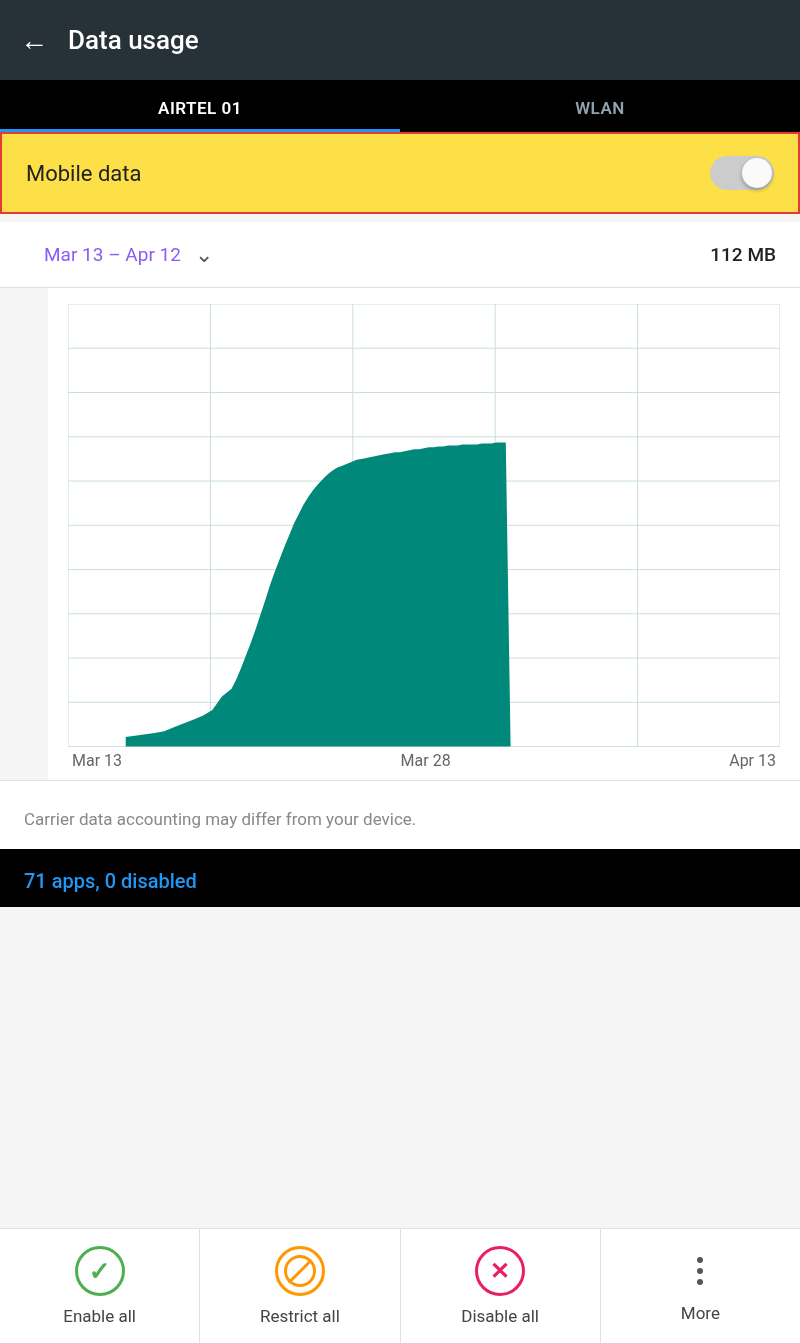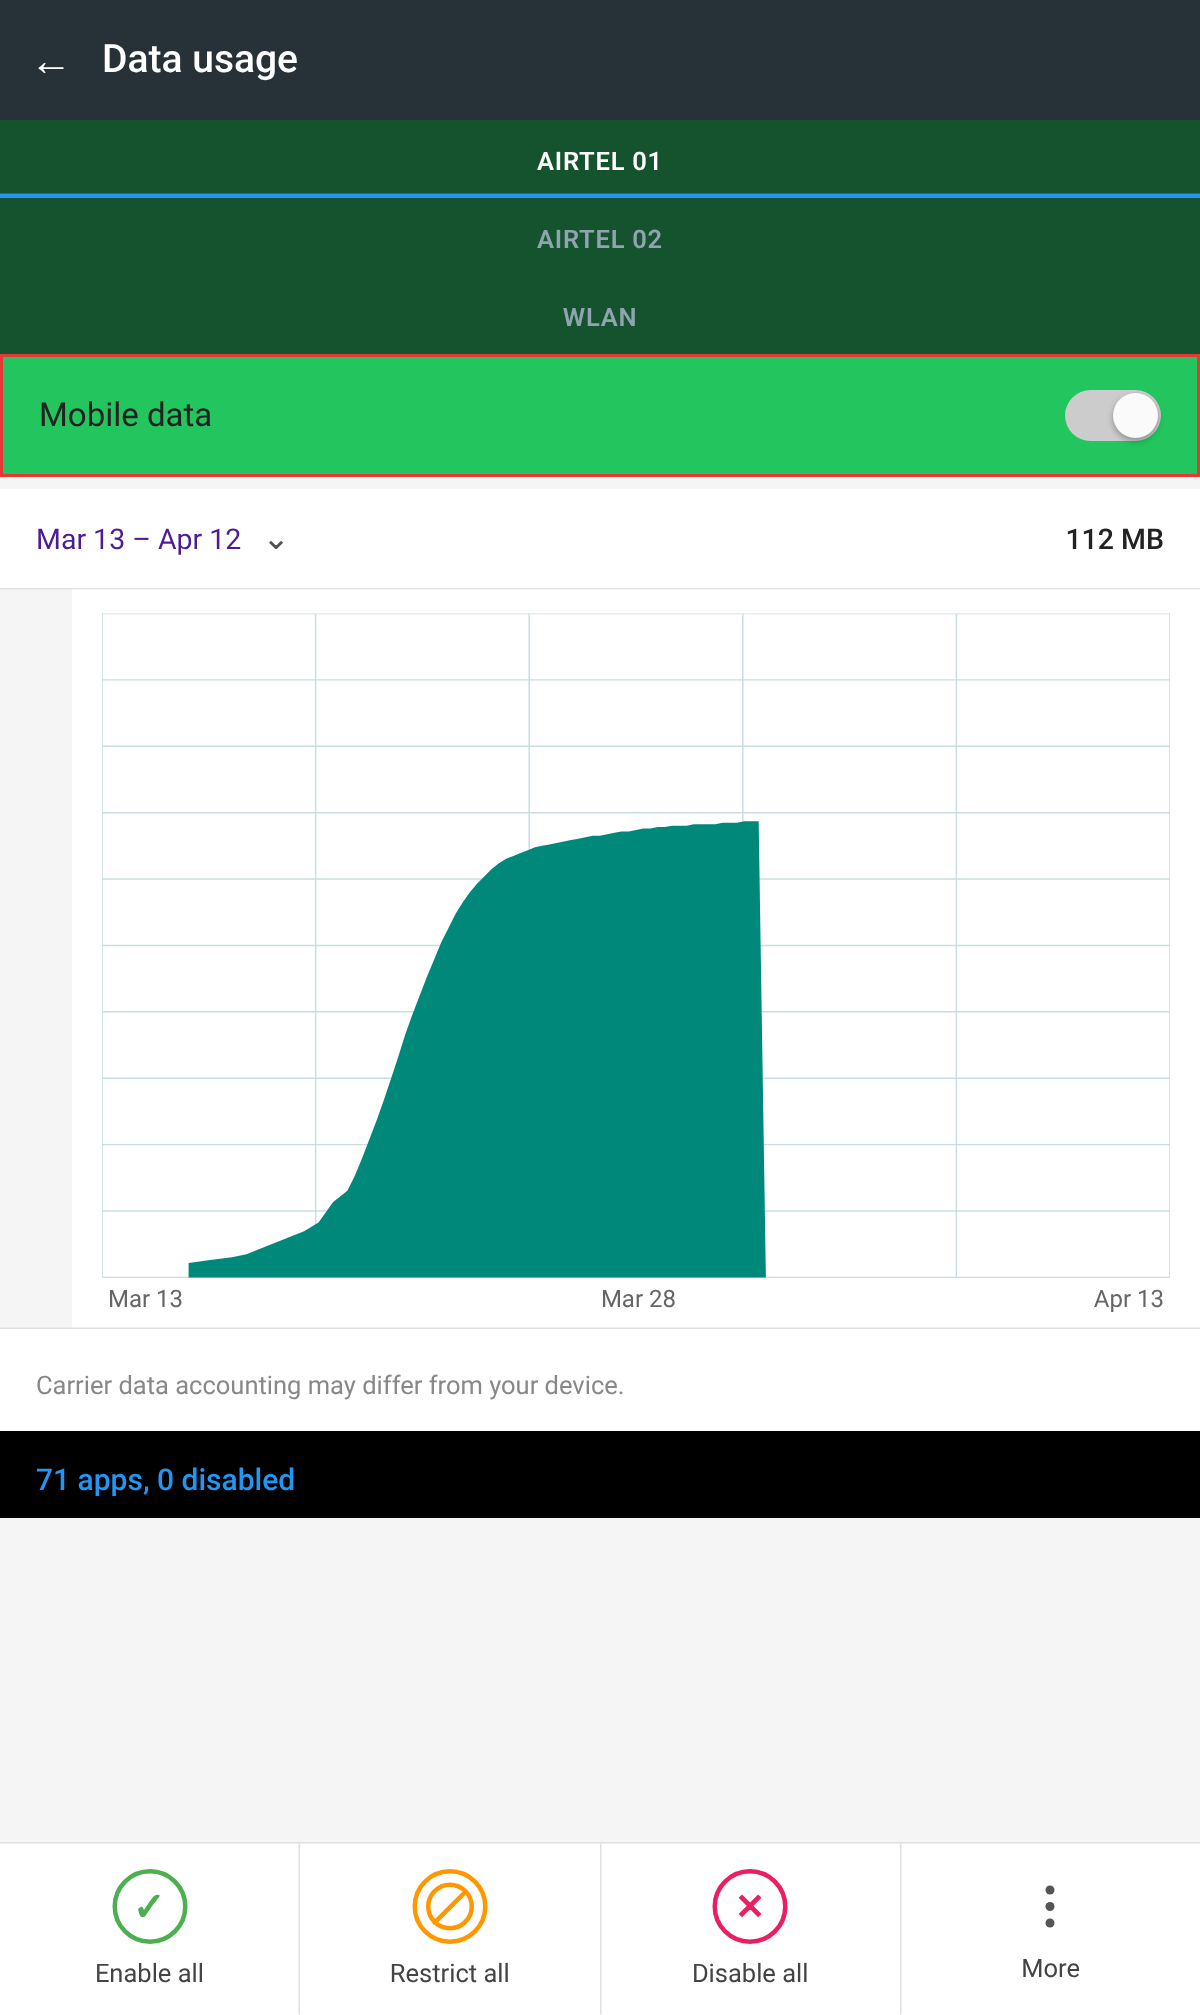--- a/index.html
+++ b/index.html
@@ -27,24 +27,23 @@
       cursor: pointer;
     }
     .header-title {
       color: white;
       font-size: 26px;
       font-weight: 500;
     }
 
     
     .tabs {
-      background: #14532d;
+      background: #000000;
       display: flex;
       border-bottom: none;
-      flex-direction: column;
     }
     .tab {
       flex: 1;
       text-align: center;
       padding: 18px 0 14px;
       font-size: 17px;
       font-weight: 600;
       color: #8fa4af;
       cursor: pointer;
       letter-spacing: 0.5px;
@@ -58,21 +57,21 @@
       position: absolute;
       bottom: 0;
       left: 0;
       right: 0;
       height: 3px;
       background: #2196F3;
     }
 
     
     .mobile-data-row {
-      background: #22c55e;
+      background: #fde047;
       border: 2px solid #e53935;
       margin: 0;
       padding: 22px 24px;
       display: flex;
       align-items: center;
       justify-content: space-between;
     }
     .mobile-data-label {
       font-size: 22px;
       color: #222;
@@ -108,21 +107,22 @@
       margin-top: 8px;
       border-bottom: 1px solid #e0e0e0;
     }
     .date-range-left {
       display: flex;
       align-items: center;
       gap: 14px;
     }
     .date-range-text {
       font-size: 19px;
-      color: #4c1d95;
+      color: #8b5cf6;
+      margin-left: 20px;
     }
     .chevron-down {
       font-size: 22px;
       color: #555;
     }
     .data-amount {
       font-size: 19px;
       color: #222;
       font-weight: 500;
     }
@@ -274,21 +274,20 @@
 </head>
 <body>
 
 <div class="header">
   <span class="header-back">←</span>
   <span class="header-title">Data usage</span>
 </div>
 
 <div class="tabs">
   <div class="tab active">AIRTEL 01</div>
-  <div class="tab">AIRTEL 02</div>
   <div class="tab">WLAN</div>
 </div>
 
 <div class="mobile-data-row">
   <span class="mobile-data-label">Mobile data</span>
   <div class="toggle-switch">
     <div class="toggle-knob"></div>
   </div>
 </div>
 

